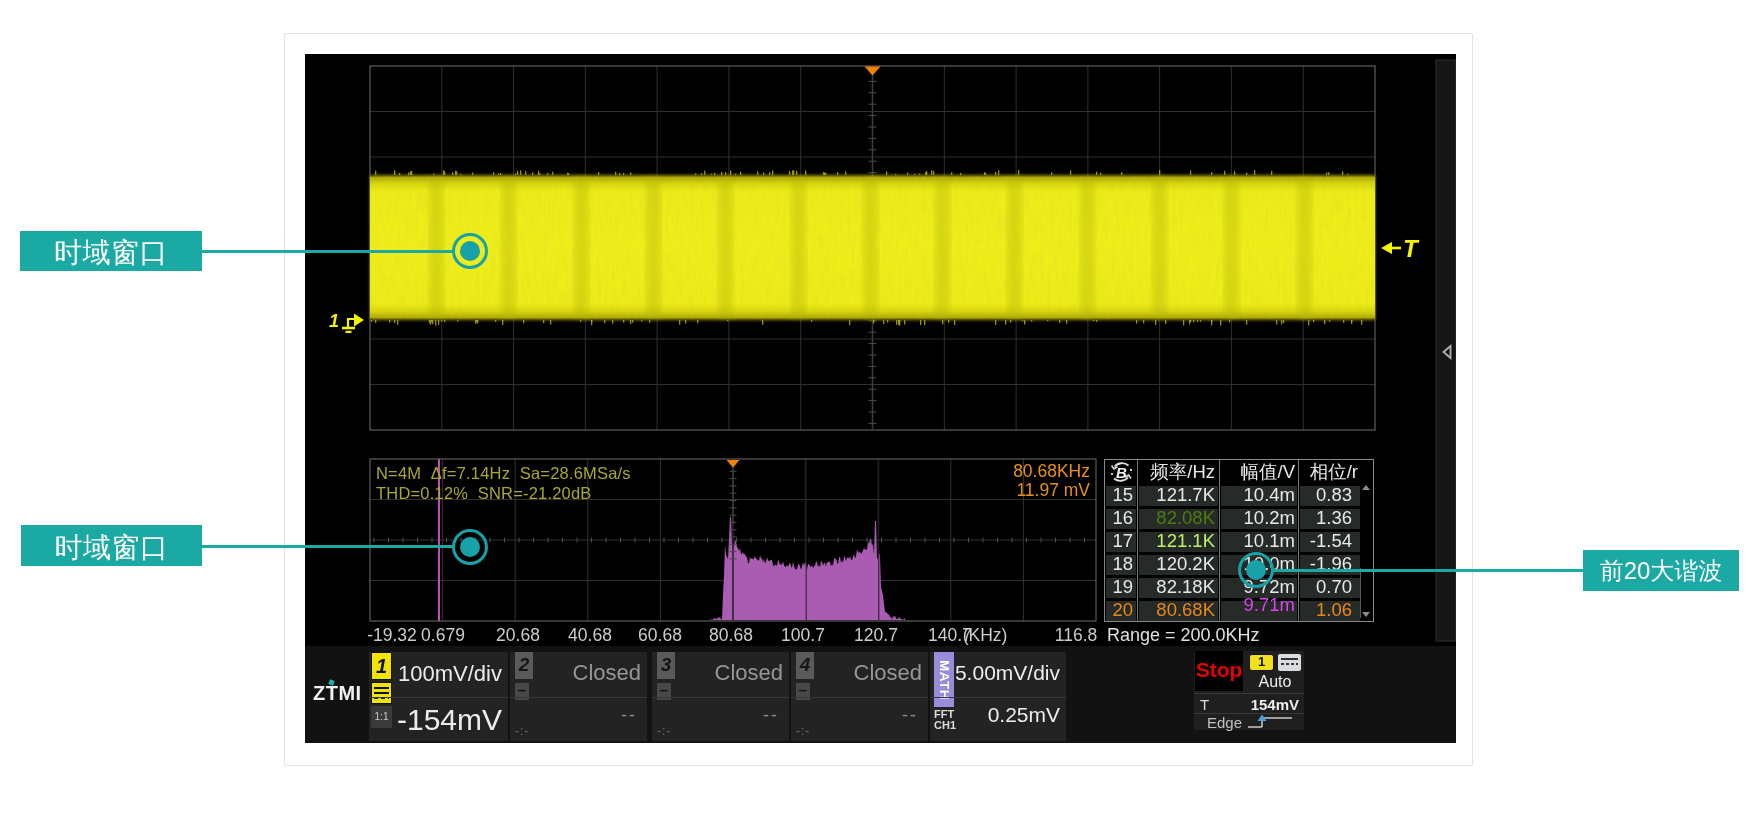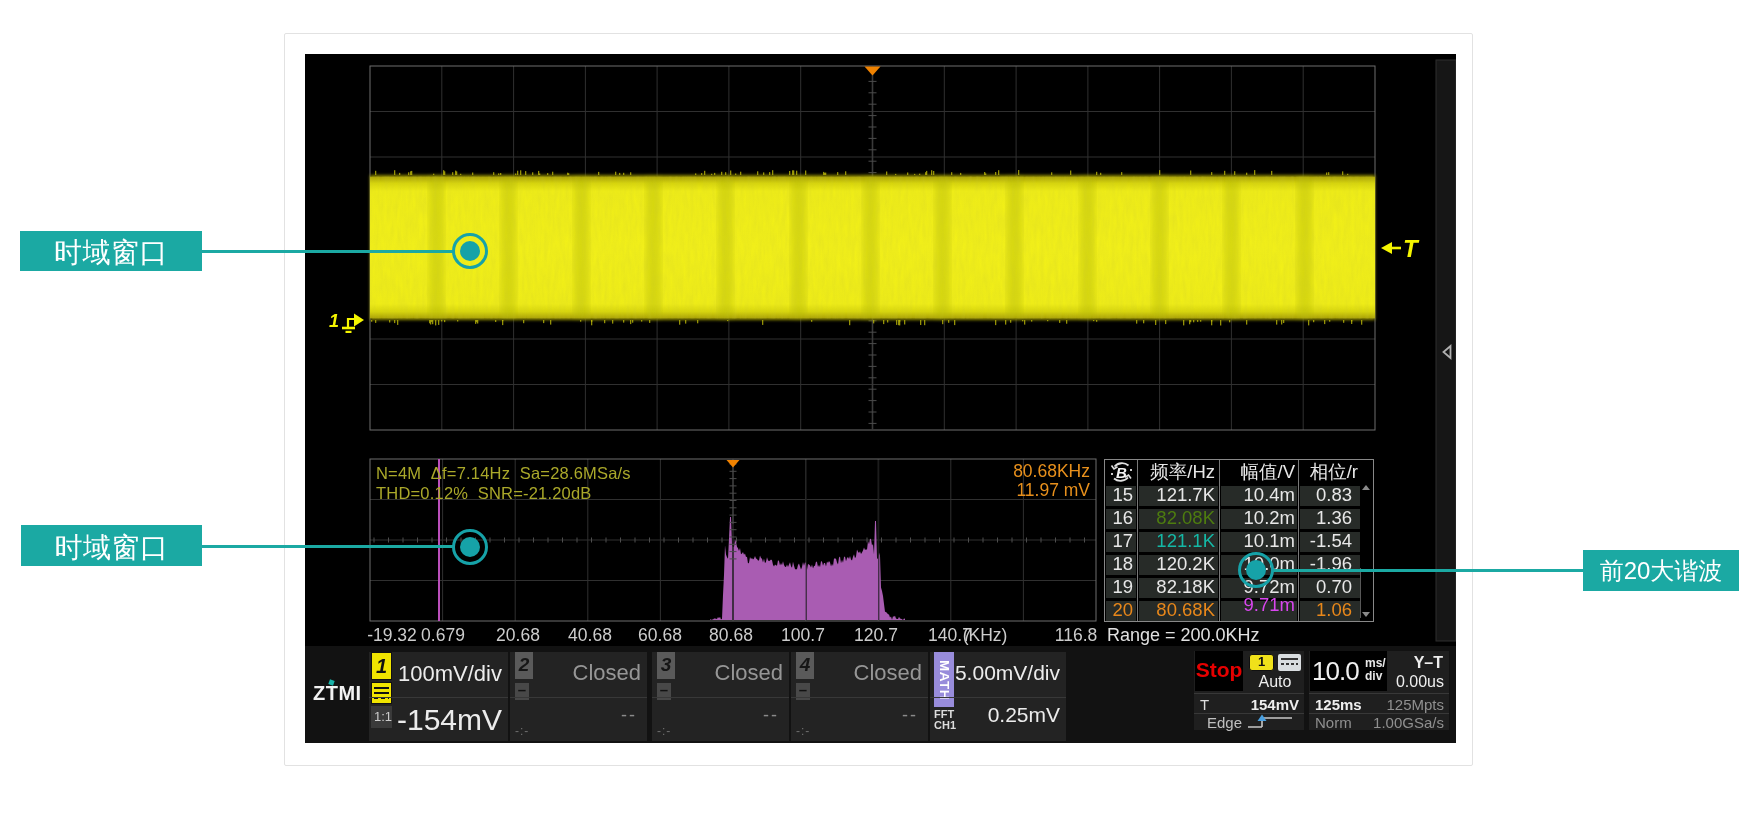--- a/index.html
+++ b/index.html
@@ -461,21 +461,21 @@
       <div class="trow" style="top:49px;left:195px;width:60px"></div>
       <div class="cell" style="top:47px;width:28px;color:#e8e8e8">16</div>
       <div class="cell" style="top:47px;left:34px;width:76px;color:#4d7c0f">82.08K</div>
       <div class="cell" style="top:47px;left:116px;width:74px;color:#e8e8e8">10.2m</div>
       <div class="cell" style="top:47px;left:195px;width:52px;color:#e8e8e8">1.36</div>
       <div class="trow" style="top:72px;width:30px"></div>
       <div class="trow" style="top:72px;left:34px;width:79px"></div>
       <div class="trow" style="top:72px;left:116px;width:76px"></div>
       <div class="trow" style="top:72px;left:195px;width:60px"></div>
       <div class="cell" style="top:70px;width:28px;color:#e8e8e8">17</div>
-      <div class="cell" style="top:70px;left:34px;width:76px;color:#14b8a6">121.1K</div>
+      <div class="cell" style="top:70px;left:34px;width:76px;color:#bef264">121.1K</div>
       <div class="cell" style="top:70px;left:116px;width:74px;color:#e8e8e8">10.1m</div>
       <div class="cell" style="top:70px;left:195px;width:52px;color:#e8e8e8">-1.54</div>
       <div class="trow" style="top:95px;width:30px"></div>
       <div class="trow" style="top:95px;left:34px;width:79px"></div>
       <div class="trow" style="top:95px;left:116px;width:76px"></div>
       <div class="trow" style="top:95px;left:195px;width:60px"></div>
       <div class="cell" style="top:93px;width:28px;color:#e8e8e8">18</div>
       <div class="cell" style="top:93px;left:34px;width:76px;color:#e8e8e8">120.2K</div>
       <div class="cell" style="top:93px;left:116px;width:74px;color:#e8e8e8">10.0m</div>
       <div class="cell" style="top:93px;left:195px;width:52px;color:#e8e8e8">-1.96</div>
@@ -505,21 +505,21 @@
     </div>
     <div id="bar">
       <div class="abs" style="left:8px;top:36px;color:#f2f2f2;font-size:20px;font-weight:bold;letter-spacing:0.5px">Z<span style="position:relative">T<span style="position:absolute;left:3px;top:-2px;width:5px;height:5px;background:#18b2a8;transform:rotate(20deg)"></span></span>MI</div>
       <div class="chbox" style="left:64px;width:139px">
         <div class="abs" style="left:2px;top:0;width:21px;height:28px;background:#f0e400;color:#111;font-weight:bold;font-size:20px;font-style:italic;text-align:center;line-height:27px;border:1px solid #111">1</div>
         <div class="abs" style="left:2px;top:30px;width:21px;height:22px;background:#f0e400;border:1px solid #111">
           <div style="margin:4px 2px 0;height:2px;background:#111"></div>
           <div style="margin:3px 2px 0;height:2px;background:#111"></div>
           <div style="margin:3px 2px 0;height:2px;background:repeating-linear-gradient(90deg,#111 0 4px,#f0e400 4px 7px)"></div>
         </div>
-        <div class="abs" style="left:2px;top:54px;width:21px;height:22px;background:#3a3a3a;color:#ccc;font-size:13px;text-align:right;line-height:22px">1:1</div>
+        <div class="abs" style="left:2px;top:54px;width:21px;height:22px;background:#3a3a3a;color:#ccc;font-size:10px;text-align:center;line-height:22px">1:1</div>
         <div class="hr" style="top:45px"></div>
         <div class="val1">100mV/div</div>
         <div class="val2">-154mV</div>
       </div>
       <div class="chbox" style="left:205px;width:137px">
         <div class="chnum">2</div>
         <div class="chminus">–</div>
         <div class="chdash">-:-</div>
         <div class="hr" style="top:45px"></div>
         <div class="closed">Closed</div>
@@ -559,34 +559,20 @@
         <div class="hr" style="top:42px"></div>
         <div class="abs" style="left:6px;top:45px;color:#ddd;font-size:15px">T</div>
         <div class="abs" style="right:5px;top:45px;color:#eee;font-size:15px;font-weight:bold">154mV</div>
         <div class="hr" style="top:62px"></div>
         <div class="abs" style="left:13px;top:63px;color:#c0c0c0;font-size:15px">Edge</div>
         <svg class="abs" style="left:52px;top:61px" width="52" height="17">
           <path d="M2,15 h14 M16,15 v-9 h30" stroke="#c8c8c8" stroke-width="1.6" fill="none"></path>
           <path d="M16,2.5 l-4.5,6.5 h9 z" fill="#4aa0e0"></path>
         </svg>
       </div>
-      <div class="abs" style="left:1004px;top:5px;width:140px;height:79px;background:#1f1f1f">
-        <div class="abs" style="left:1px;top:0;width:77px;height:40px;background:#000">
-          <span style="position:absolute;left:2px;top:5px;color:#f0f0f0;font-size:26px;letter-spacing:-1px">10.0</span>
-          <span style="position:absolute;left:55px;top:6px;color:#e8e8e8;font-size:12px;font-weight:bold;line-height:13px">ms/<br>div</span>
-        </div>
-        <div class="abs" style="right:6px;top:3px;color:#eee;font-size:16px;font-weight:bold">Y–T</div>
-        <div class="abs" style="right:5px;top:22px;color:#eee;font-size:16px">0.00us</div>
-        <div class="hr" style="top:42px"></div>
-        <div class="abs" style="left:6px;top:45px;color:#eee;font-size:15px;font-weight:bold">125ms</div>
-        <div class="abs" style="right:5px;top:45px;color:#909090;font-size:15px">125Mpts</div>
-        <div class="hr" style="top:62px"></div>
-        <div class="abs" style="left:6px;top:63px;color:#909090;font-size:15px">Norm</div>
-        <div class="abs" style="right:5px;top:63px;color:#909090;font-size:15px">1.00GSa/s</div>
-      </div>
     </div>
   </div>
 <div class="callout" style="left:20px;top:231px;width:182px;height:40px;font-size:28px;letter-spacing:0.5px;padding-top:4px;box-sizing:border-box">时域窗口</div>
 <div class="cline" style="left:202px;top:250px;width:251px"></div>
 <div class="ring" style="left:452px;top:233px">
     <div class="dot"></div>
   </div>
 <div class="callout" style="left:21px;top:525px;width:181px;height:41px;font-size:28px;letter-spacing:0.5px;padding-top:4px;box-sizing:border-box">时域窗口</div>
 <div class="cline" style="left:202px;top:545px;width:251px"></div>
 <div class="ring" style="left:452px;top:529px">

